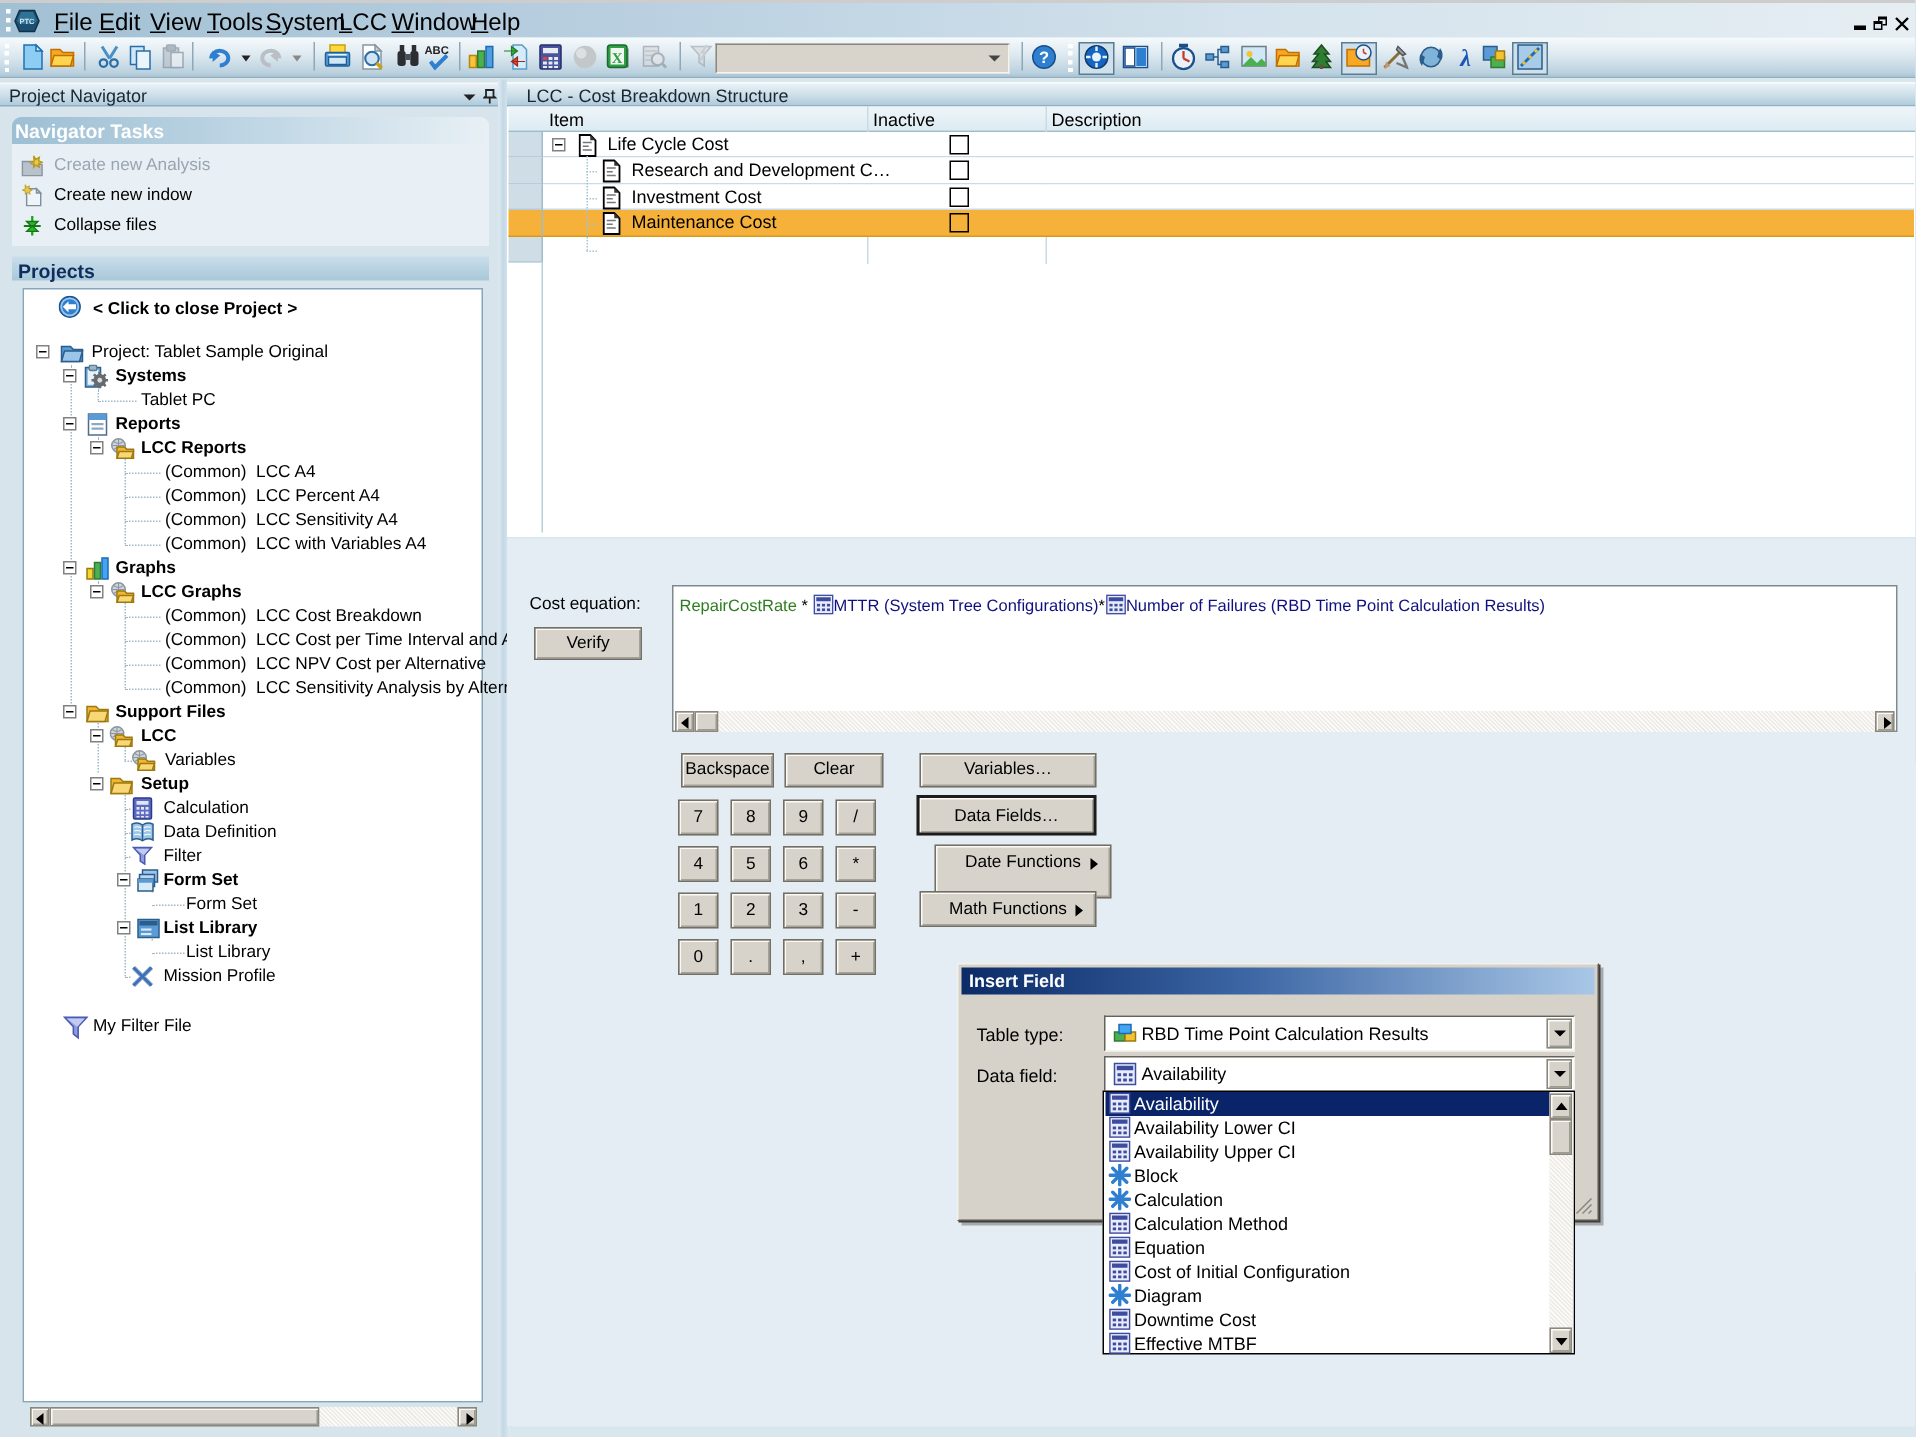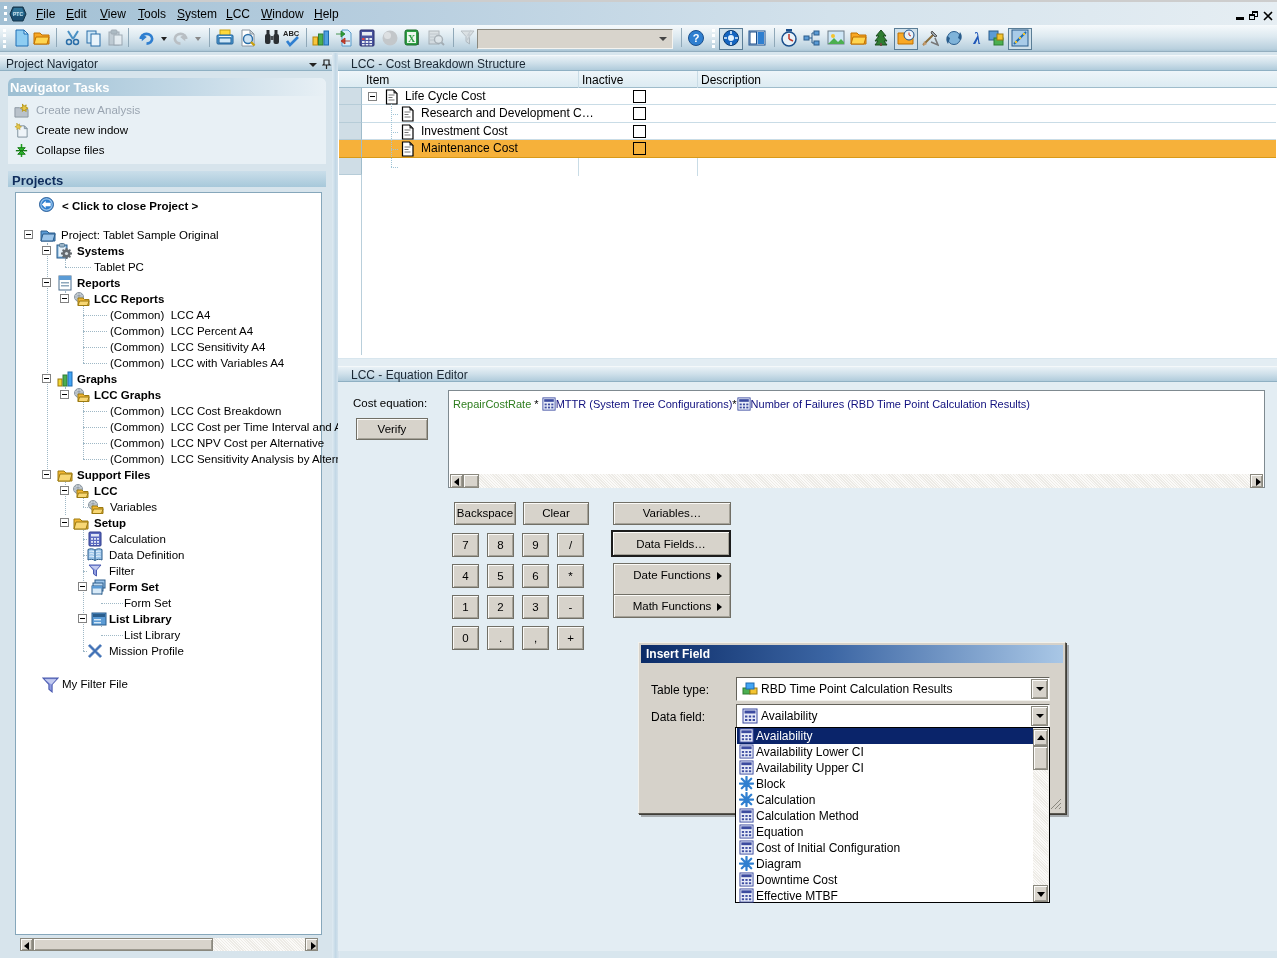--- a/index.html
+++ b/index.html
@@ -1,21 +1,21 @@
 <!DOCTYPE html>
 <html><head><meta charset="utf-8"><title>app</title><style>
 *{margin:0;padding:0;box-sizing:border-box;}
 html,body{width:1277px;height:958px;overflow:hidden;}
 body{font-family:"Liberation Sans",sans-serif;font-size:12px;color:#000;background:#cfdfe9;}
 .abs{position:absolute;}
 #win{position:relative;width:1277px;height:958px;background:#d8e6ee;}
 
 #topstrip{left:0;top:0;width:1277px;height:2px;background:#cdcdcd;}
 #menubar{left:0;top:2px;width:1277px;height:23px;background:linear-gradient(to right,#a2c0d4,#b7cedf 30%,#d3e2ec 65%,#e6eef3);}
-.menuitem{position:absolute;top:5px;font-size:12px;color:#000;}
+.menuitem{position:absolute;top:5px;font-size:16px;color:#000;}
 .menuitem u{text-decoration:underline;}
 #toolbar{left:0;top:25px;width:1277px;height:27px;background:linear-gradient(to bottom,#f6fafc,#dde9f0 45%,#b9d0de 92%,#a9c4d4);border-bottom:1px solid #93aebf;}
 .tsep{position:absolute;top:3px;width:1px;height:19px;background:#8fa8b8;}
 .grip{position:absolute;width:3px;border-left:3px dotted #ffffff;}
 .tbico{position:absolute;top:4px;width:18px;height:18px;}
 
 .ptitle{background:linear-gradient(to bottom,#e9f1f6,#cfe0ea 50%,#b0cbdb);border-top:1px solid #f4f8fa;border-bottom:1px solid #8fb0c3;color:#1a2733;font-size:12px;}
 .ptitle span{position:absolute;left:13px;top:1px;}
 
 #leftdock{left:0;top:53px;width:332px;height:905px;background:#d7e4ec;}
@@ -638,23 +638,20 @@
 <div class="selcol" style="top:70px;height:17px"></div>
 <div class="selcol" style="top:87px;height:18px;background:#f6b13a;border-bottom-color:#d89a18"></div>
 <div class="selcol" style="top:105px;height:17px"></div>
 <div class="tline" style="left:53px;top:51px;height:63px;border-left-color:#9fc4d6"></div>
 <div class="hline" style="left:53px;top:61px;width:7px;border-top-color:#9fc4d6"></div>
 <div class="hline" style="left:53px;top:79px;width:7px;border-top-color:#9fc4d6"></div>
 <div class="hline" style="left:53px;top:96px;width:7px;border-top-color:#9fc4d6"></div>
 <div class="hline" style="left:53px;top:114px;width:7px;border-top-color:#9fc4d6"></div>
 </div>
 <div id="eq" class="abs">
-<div class="ptitle">
-        <span>LCC - Equation Editor</span>
-      </div>
 <div class="abs" style="left:15px;top:38px;font-size:11.5px">Cost equation:</div>
 <div class="btn" style="left:18px;top:59px;width:72px;height:22px;line-height:20px">Verify</div>
 <div id="eqbox" class="abs">
   <div class="abs" style="left:4px;top:5px;height:16px;line-height:16px;white-space:nowrap;font-size:11px"><span style="color:#2e7d1e">RepairCostRate</span><span> * </span><svg style="display:inline-block;vertical-align:-3px;width:14px;height:14px" viewBox="0 0 16 16">
             <rect x="1" y="1" width="14" height="14" fill="#e8ecf8" stroke="#3c4ba0"></rect>
             <rect x="2.5" y="2.5" width="11" height="3" fill="#3c4ba0"></rect>
             <g fill="#3c4ba0">
               <rect x="3" y="7.5" width="2.4" height="2"></rect>
               <rect x="6.8" y="7.5" width="2.4" height="2"></rect>
               <rect x="10.6" y="7.5" width="2.4" height="2"></rect>
@@ -696,21 +693,21 @@
 <div class="btn" style="left:114px;top:236px;width:27px;height:24px;line-height:22px">1</div>
 <div class="btn" style="left:149px;top:236px;width:27px;height:24px;line-height:22px">2</div>
 <div class="btn" style="left:184px;top:236px;width:27px;height:24px;line-height:22px">3</div>
 <div class="btn" style="left:219px;top:236px;width:27px;height:24px;line-height:22px">-</div>
 <div class="btn" style="left:114px;top:267px;width:27px;height:24px;line-height:22px">0</div>
 <div class="btn" style="left:149px;top:267px;width:27px;height:24px;line-height:22px">.</div>
 <div class="btn" style="left:184px;top:267px;width:27px;height:24px;line-height:22px">,</div>
 <div class="btn" style="left:219px;top:267px;width:27px;height:24px;line-height:22px">+</div>
 <div class="btn" style="left:275px;top:143px;width:118px;height:23px;line-height:21px">Variables…</div>
 <div class="btn" style="left:273px;top:171px;width:120px;height:27px;line-height:25px;border:2px solid #1c1c1c;box-shadow:inset 1px 1px 0 #fbfaf7,inset -1px -1px 0 #a5a298;">Data Fields…</div>
-<div class="btn" style="left:275px;top:204px;width:118px;height:36px;line-height:22px">Date Functions<span class="arr" style="right:8px;top:8px;border-top:4px solid transparent;border-bottom:4px solid transparent;border-left:5px solid #000"></span></div>
+<div class="btn" style="left:285px;top:204px;width:118px;height:36px;line-height:22px">Date Functions<span class="arr" style="right:8px;top:8px;border-top:4px solid transparent;border-bottom:4px solid transparent;border-left:5px solid #000"></span></div>
 <div class="btn" style="left:275px;top:235px;width:118px;height:24px;line-height:22px">Math Functions<span class="arr" style="right:8px;top:8px;border-top:4px solid transparent;border-bottom:4px solid transparent;border-left:5px solid #000"></span></div>
 </div>
 <div id="dlg" class="abs">
 <div id="dlgtitle">
         <b>Insert Field</b>
       </div>
 <div class="abs" style="left:12px;top:40px">Table type:</div>
 <div class="abs" style="left:12px;top:67px">Data field:</div>
 <div class="combo" style="left:97px;top:34px;width:314px;height:24px">
   <svg class="abs" style="left:5px;top:3px;width:16px;height:16px" viewBox="0 0 16 16">

